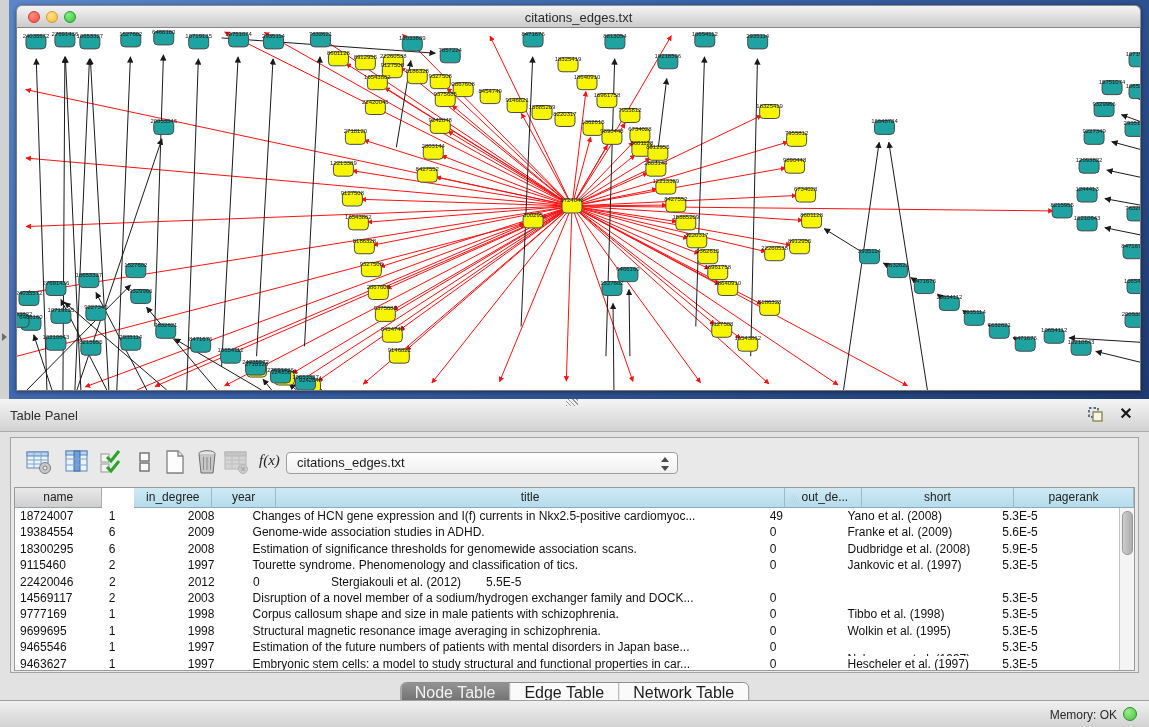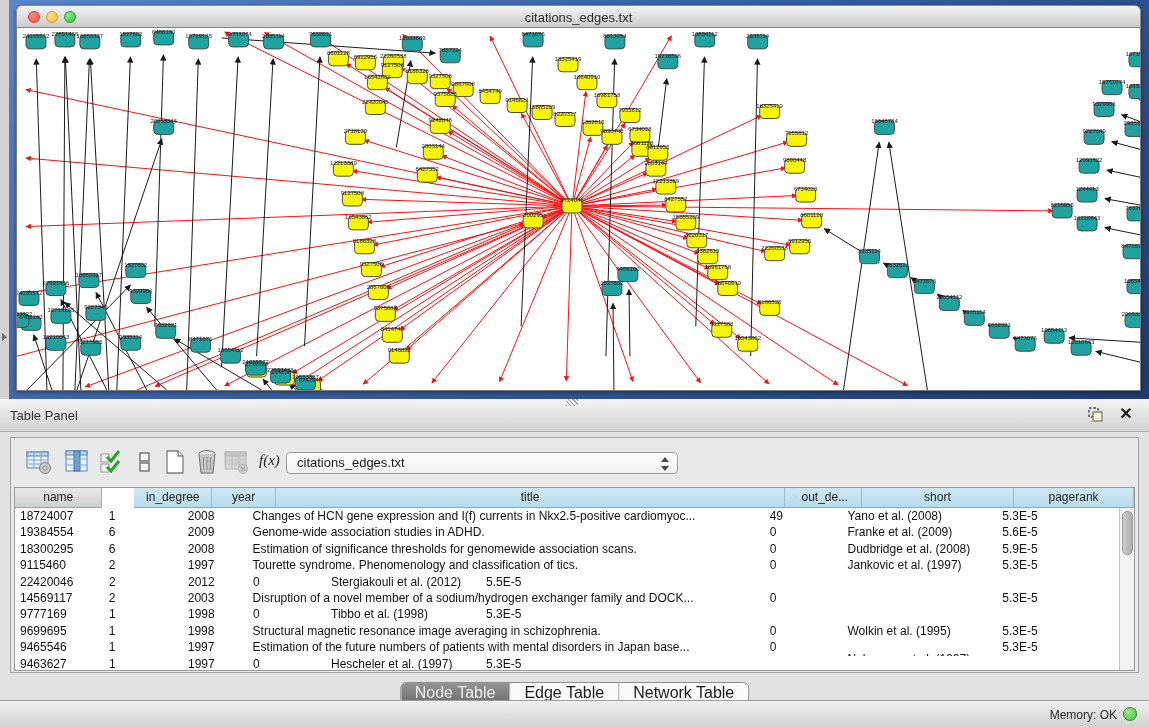--- a/index.html
+++ b/index.html
@@ -590,20 +590,21 @@
               <div class="td" style="width: 65px;">2003</div>
               <div class="td" style="width: 518px;">Disruption of a novel member of a sodium/hydrogen exchanger family and DOCK...</div>
               <div class="td" style="width: 78px;">0</div>
               <div class="td" style="width: 155px; margin-top: 32px;">de Silva et al. (2003)</div>
               <div class="td" style="width: 122px;">5.3E-5</div>
             </div>
             <div class="tr">
               <div class="td" style="width: 89px;">9777169</div>
               <div class="td" style="width: 79px;">1</div>
               <div class="td" style="width: 65px;">1998</div>
+              <div class="td" style="width: 518px;">Corpus callosum shape and size in male patients with schizophrenia.</div>
               <div class="td" style="width: 78px;">0</div>
               <div class="td" style="width: 155px;">Tibbo et al. (1998)</div>
               <div class="td" style="width: 122px;">5.3E-5</div>
             </div>
             <div class="tr">
               <div class="td" style="width: 89px;">9699695</div>
               <div class="td" style="width: 79px;">1</div>
               <div class="td" style="width: 65px;">1998</div>
               <div class="td" style="width: 518px;">Structural magnetic resonance image averaging in schizophrenia.</div>
               <div class="td" style="width: 78px;">0</div>
@@ -616,20 +617,21 @@
               <div class="td" style="width: 65px;">1997</div>
               <div class="td" style="width: 518px;">Estimation of the future numbers of patients with mental disorders in Japan base...</div>
               <div class="td" style="width: 78px;">0</div>
               <div class="td" style="width: 155px; margin-top: 12px;">Nakamura et al. (1997)</div>
               <div class="td" style="width: 122px;">5.3E-5</div>
             </div>
             <div class="tr">
               <div class="td" style="width: 89px;">9463627</div>
               <div class="td" style="width: 79px;">1</div>
               <div class="td" style="width: 65px;">1997</div>
+              <div class="td" style="width: 518px;">Embryonic stem cells: a model to study structural and functional properties in car...</div>
               <div class="td" style="width: 78px;">0</div>
               <div class="td" style="width: 155px;">Hescheler et al. (1997)</div>
               <div class="td" style="width: 122px;">5.3E-5</div>
             </div>
           </div>
         <div id="vscroll">
           <div id="vthumb"></div>
         </div>
       </div>
 

